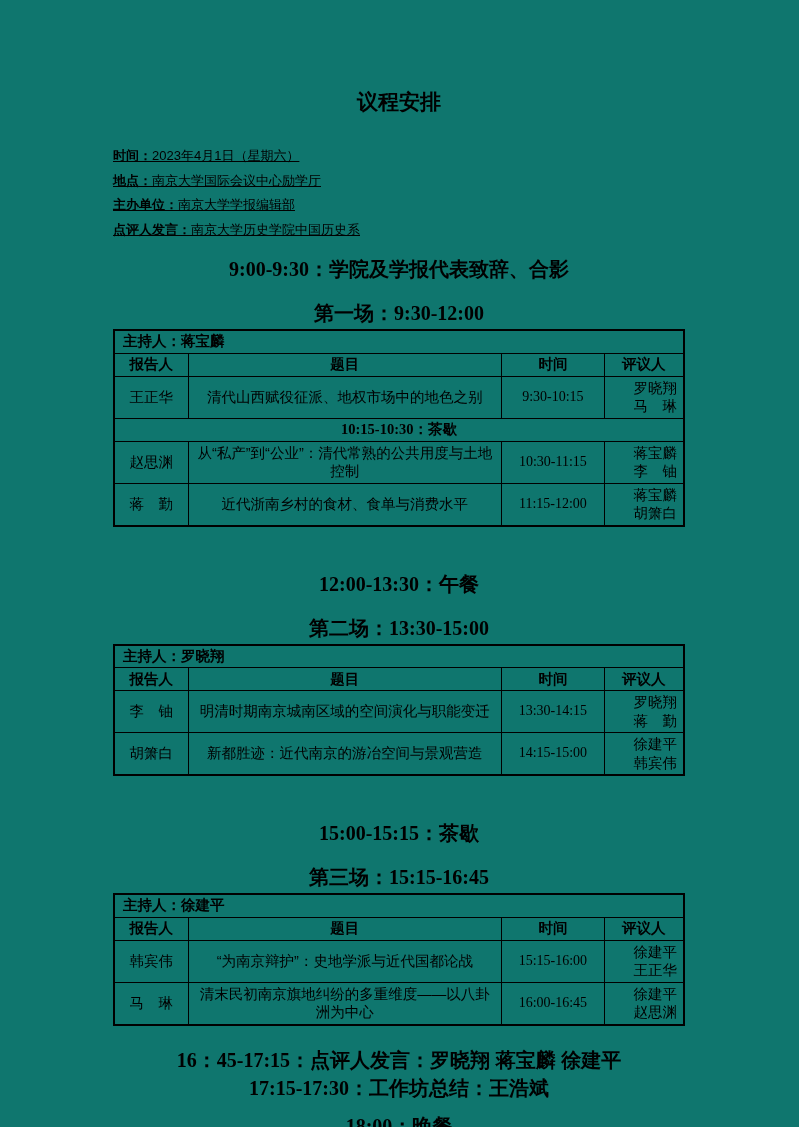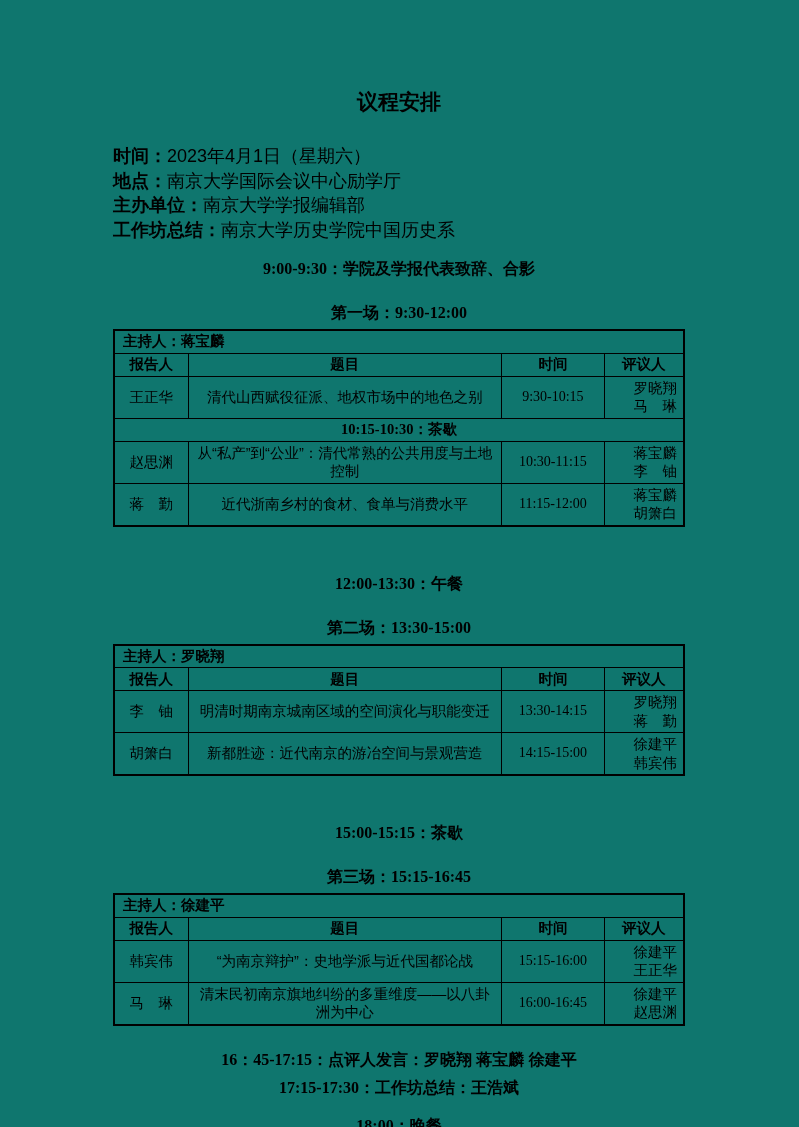--- a/index.html
+++ b/index.html
@@ -13,26 +13,26 @@
     font-family:"Liberation Sans","DejaVu Sans",sans-serif;
     padding:88px 114px 0 113px;
     overflow:hidden;
   }
   .doc-title {
     text-align:center;
     font-size:21px;
     font-weight:bold;
     line-height:28px;
   }
-  .info-block { margin-top:28px; font-size:18px; line-height:24.5px; }
+  .info-block { margin-top:28px; font-size:13px; line-height:24.5px;text-decoration:underline; }
   .info-line .lbl { font-weight:bold; }
   .center-line {
     text-align:center;
     font-weight:bold;
-    font-size:16px;
+    font-size:20px;
     line-height:18px;
   }
   .opening   { margin-top:18px; }
   .sess-head { margin-top:26px; }
   .mid-break { margin-top:48px; }
   .closing   { margin-top:22px; line-height:24.5px; }
   .closing .center-line { line-height:24.5px; margin-top:4px; }
   .dinner    { margin-top:16px; }
   .time { font-family:"Liberation Serif","DejaVu Serif",serif; }
   table.sched {
@@ -82,21 +82,21 @@
     <div class="info-line">
       <span class="lbl">时间：</span><span>2023年4月1日（星期六）</span>
     </div>
     <div class="info-line">
       <span class="lbl">地点：</span><span>南京大学国际会议中心励学厅</span>
     </div>
     <div class="info-line">
       <span class="lbl">主办单位：</span><span>南京大学学报编辑部</span>
     </div>
     <div class="info-line">
-      <span class="lbl">工作坊总结：</span><span>南京大学历史学院中国历史系</span>
+      <span class="lbl">点评人发言：</span><span>南京大学历史学院中国历史系</span>
     </div>
   </div>
 
   <div class="center-line opening">
     <span class="time">9:00-9:30</span><span>：学院及学报代表致辞、合影</span>
   </div>
 
   <div class="center-line sess-head">
     <span>第一场：</span><span class="time">9:30-12:00</span>
   </div>

